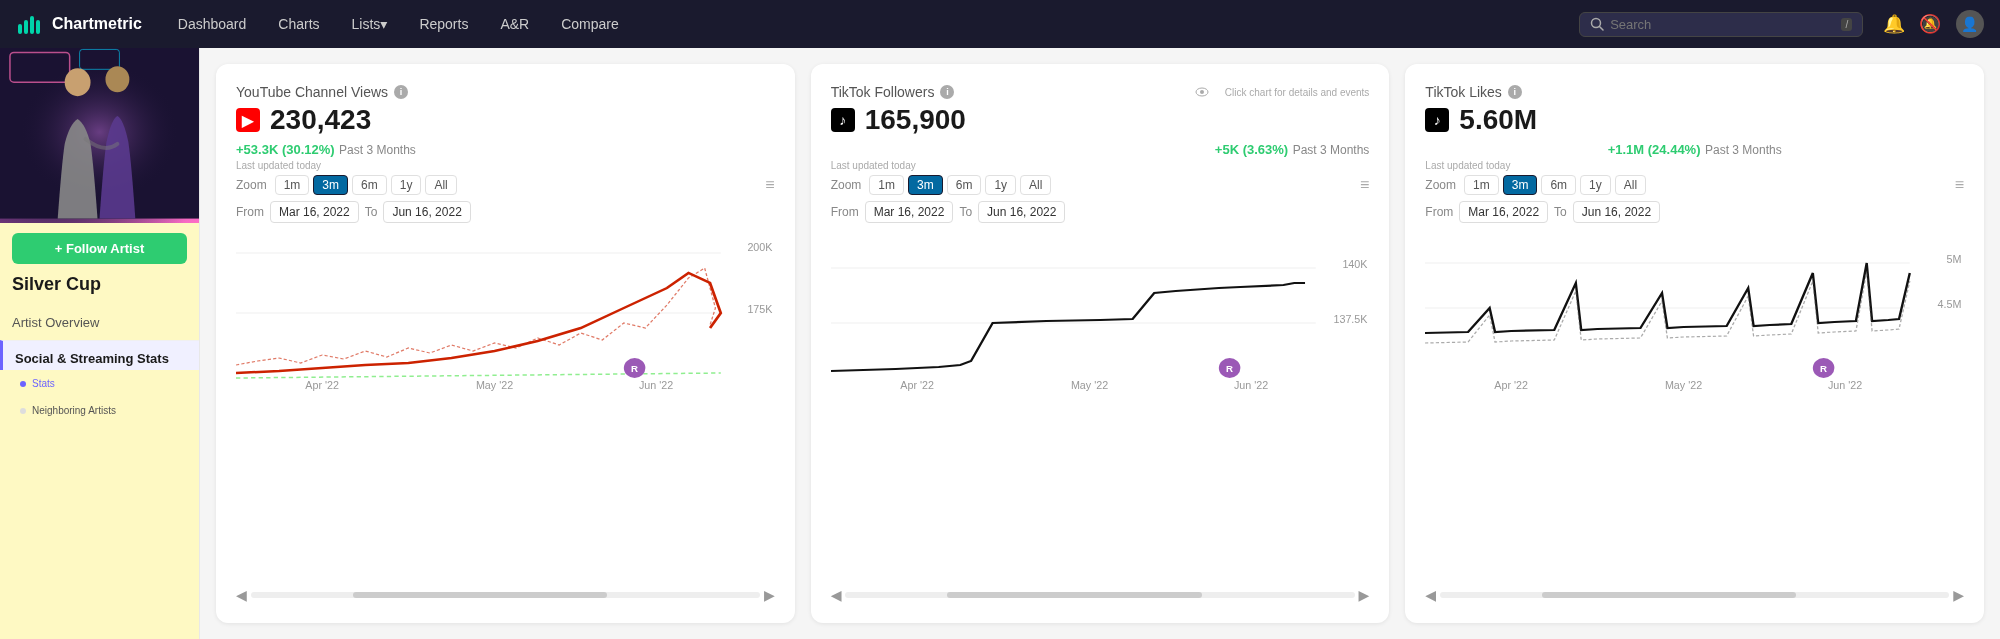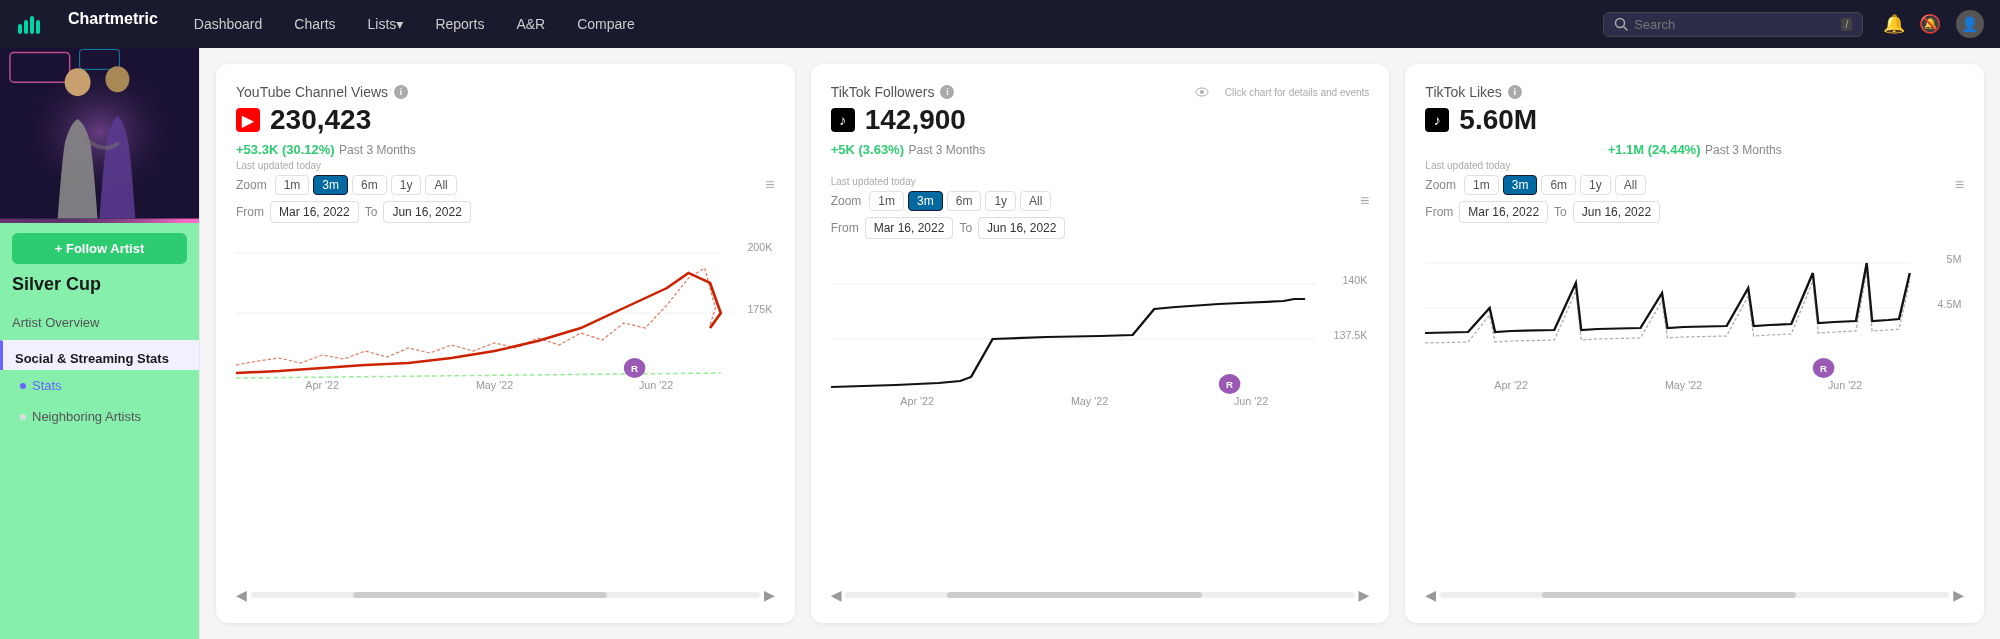--- a/index.html
+++ b/index.html
@@ -9,21 +9,22 @@
     .navbar {
       background: #1a1a2e;
       display: flex;
       align-items: center;
       height: 48px;
       padding: 0 16px;
       gap: 8px;
     }
     .navbar-logo {
       display: flex;
-      gap: 24px;
+      align-items: center;
+      gap: 8px;
       color: white;
       font-weight: 700;
       font-size: 16px;
       margin-right: 16px;
     }
     .logo-icon {
       display: flex;
       align-items: center;
       gap: 2px;
     }
@@ -40,21 +41,21 @@
     }
     .nav-spacer { flex: 1; }
     .search-box {
       display: flex;
       align-items: center;
       background: #2d2d4a;
       border: 1px solid #444;
       border-radius: 6px;
       padding: 4px 10px;
       gap: 6px;
-      width: 260px;
+      width: 284px;
     }
     .search-box input {
       background: none;
       border: none;
       outline: none;
       color: #ccc;
       font-size: 13px;
       flex: 1;
     }
     .search-slash {
@@ -90,21 +91,21 @@
 
     
     .main-layout {
       display: flex;
       height: calc(639px - 48px);
     }
 
     
     .sidebar {
       width: 200px;
-      background: #86efac;
+      background: #fef9c3;
       border-right: 1px solid #e8e8e8;
       flex-shrink: 0;
       overflow-y: auto;
     }
     .artist-photo {
       width: 100%;
       height: 175px;
       background: linear-gradient(135deg, #2a1a4e 0%, #4a2a7e 50%, #ff69b4 100%);
       position: relative;
       overflow: hidden;
@@ -159,21 +160,21 @@
       color: #1a1a1a;
       border-top: 1px solid #f0f0f0;
     }
     .sidebar-section.active {
       color: #1a1a1a;
       background: #f0f0ff;
       border-left: 3px solid #6c63ff;
     }
     .sidebar-sub-item {
       padding: 8px 12px 8px 20px;
-      font-size: 13px;
+      font-size: 10px;
       color: #555;
       cursor: pointer;
       display: flex;
       align-items: center;
       gap: 6px;
     }
     .sidebar-sub-item.active {
       color: #6c63ff;
       font-weight: 500;
     }
@@ -508,23 +509,23 @@
       <div style="flex:1;display:flex;justify-content:flex-end;align-items:center;gap:16px;font-size:10px;color:#aaa;">
         <svg width="14" height="10" viewBox="0 0 14 10">
               <ellipse cx="7" cy="5" rx="6" ry="4" stroke="#aaa" stroke-width="1" fill="none"></ellipse>
               <circle cx="7" cy="5" r="2" fill="#aaa"></circle>
             </svg>
         <span>Click chart for details and events</span>
       </div>
     </div>
     <div class="card-value-row">
       <div class="platform-icon tiktok-icon" style="font-size:14px; font-weight:900;">♪</div>
-      <span class="card-number">142,900</span>
-    </div>
-    <div style="margin-bottom:18px;">
+      <span class="card-number">165,900</span>
+    </div>
+    <div style="margin-bottom:2px;text-align:right;">
       <span class="card-change">+5K (3.63%)</span>
       <span class="card-change-period"> Past 3 Months</span>
     </div>
     <div class="last-updated">Last updated today</div>
     <div class="zoom-controls">
       <span class="zoom-label">Zoom</span>
       <button class="zoom-btn ">1m</button>
           <button class="zoom-btn active">3m</button>
           <button class="zoom-btn ">6m</button>
           <button class="zoom-btn ">1y</button>

